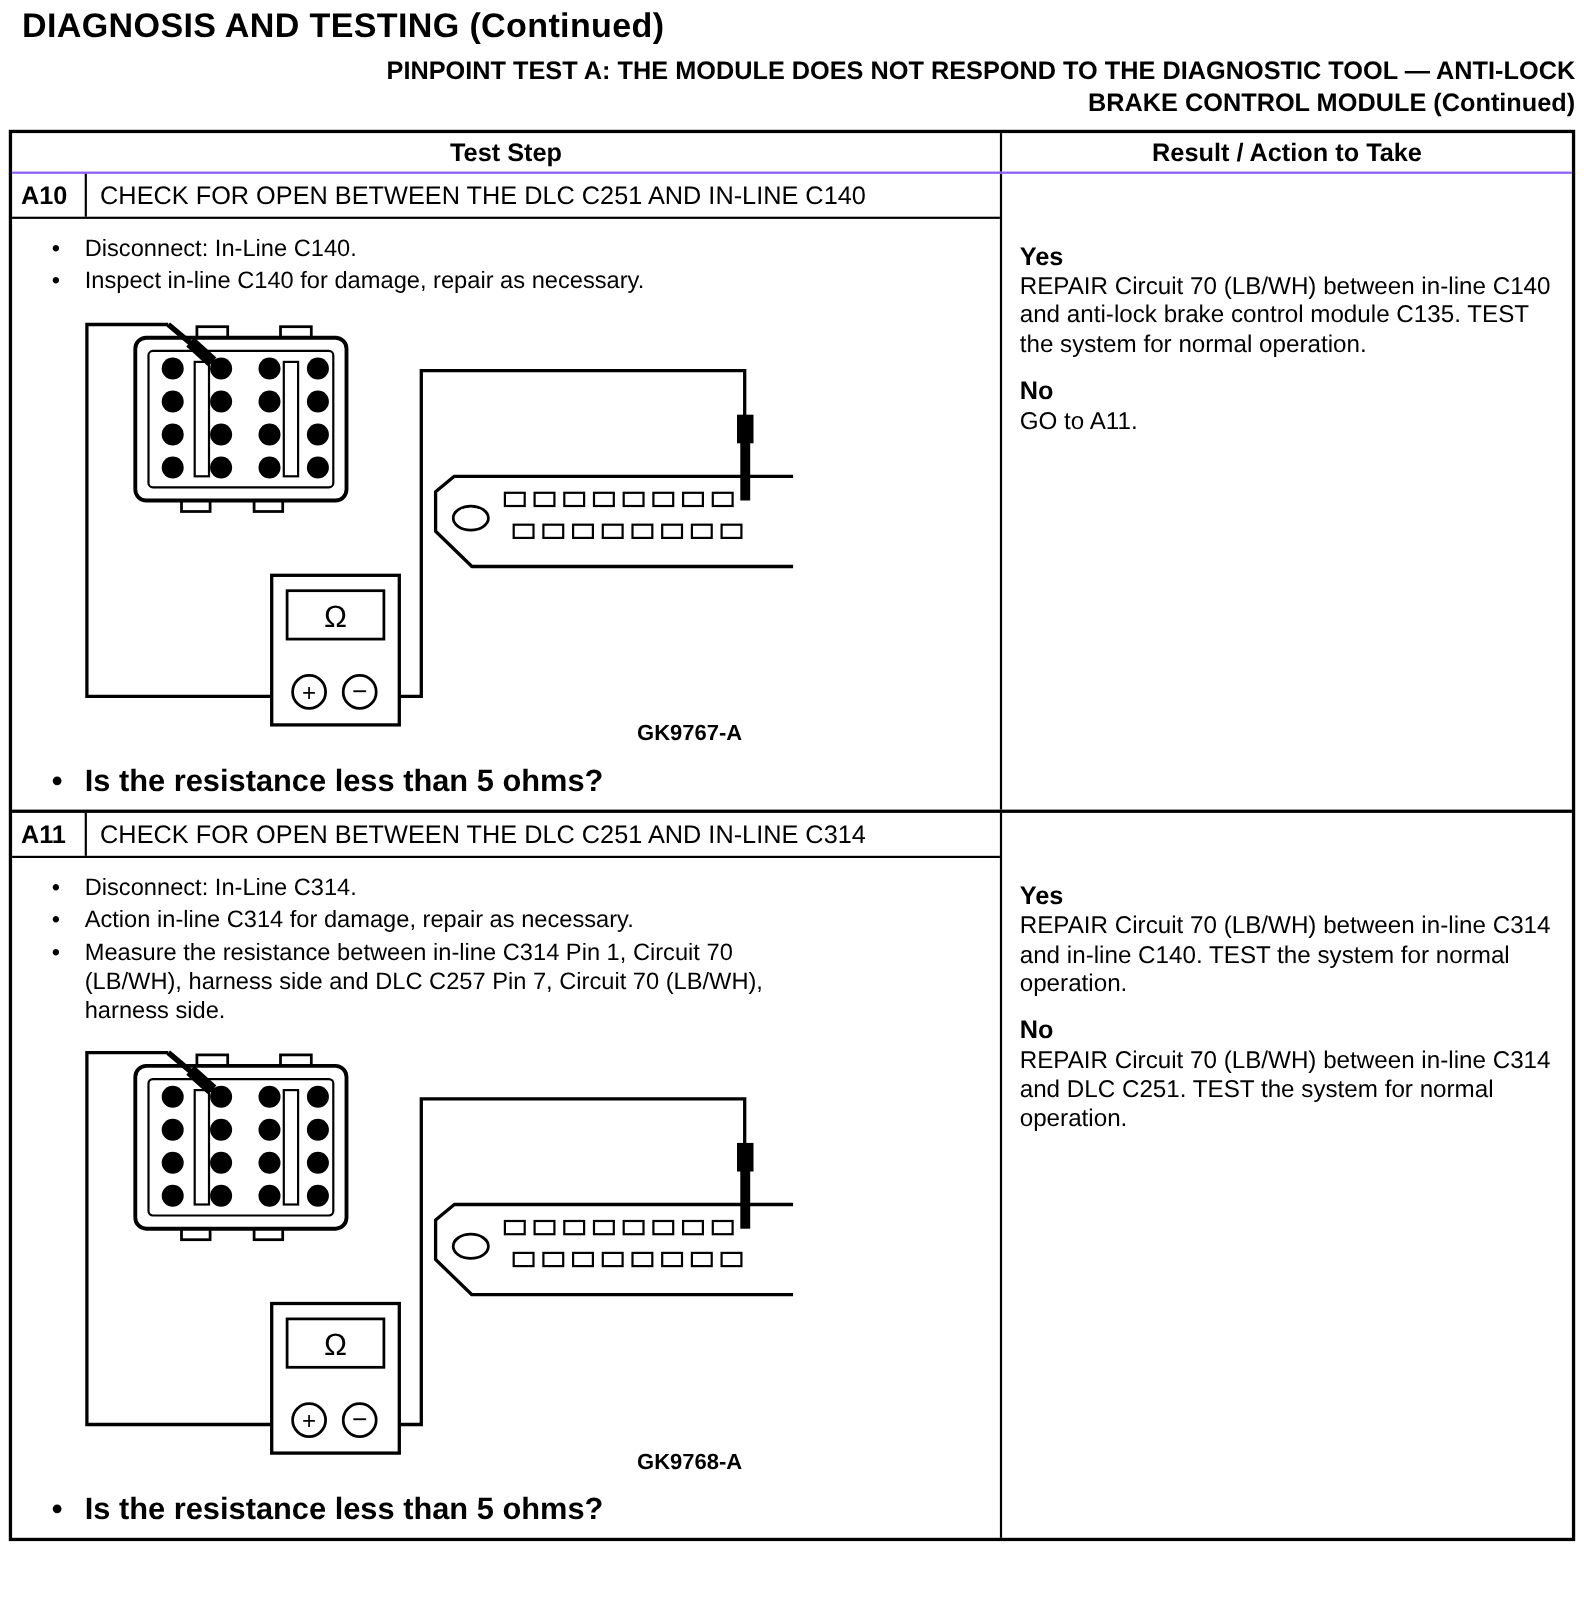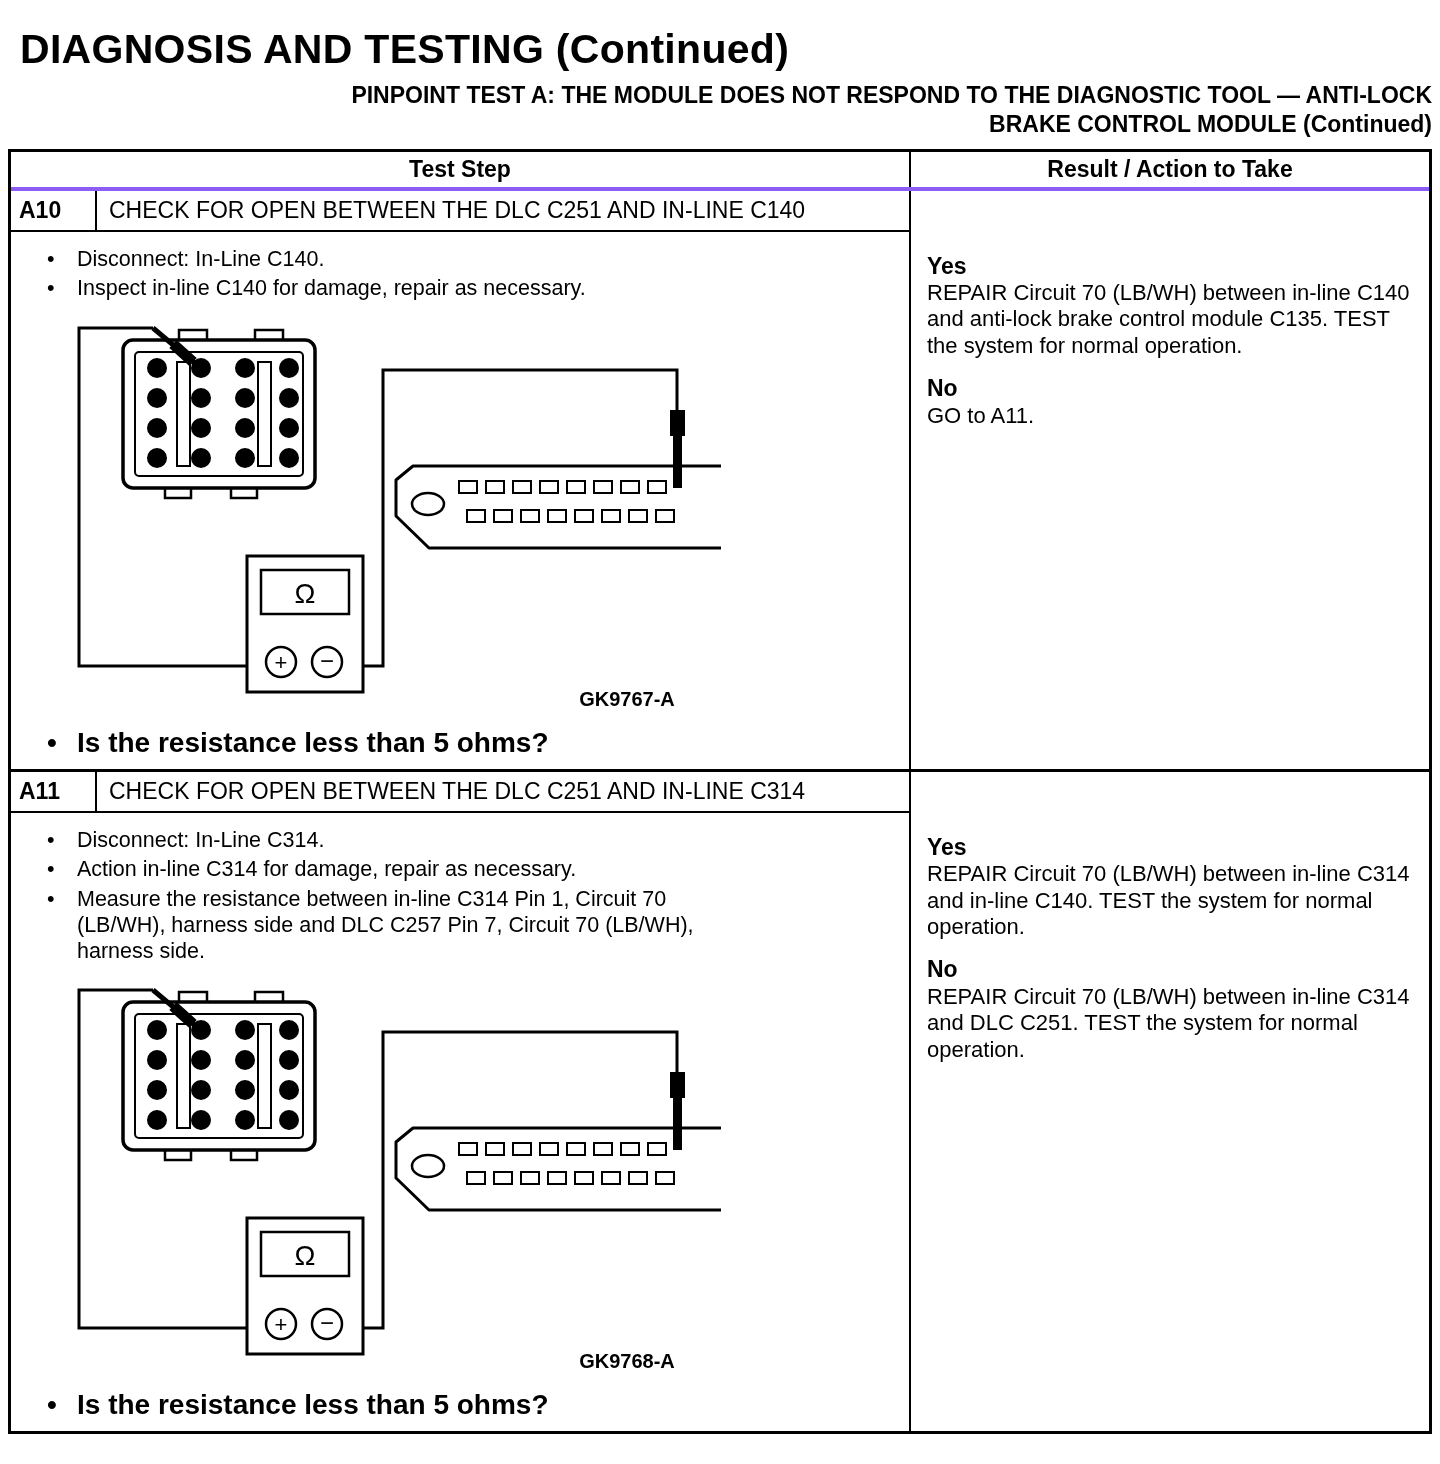--- a/index.html
+++ b/index.html
@@ -1,33 +1,33 @@
 <!DOCTYPE html>
 <html><head>
 <meta charset="utf-8">
 <style>
   html, body { margin: 0; padding: 0; background: #fff; color: #000; }
   body { width: 1440px; font-family: "Liberation Sans", sans-serif; }
   .page { padding: 6px 8px 14px 8px; box-sizing: border-box; }
 
-  .title { font-size: 41px; font-weight: bold; margin: 20px 0 8px 12px; letter-spacing: .3px; }
+  .title { font-size: 31px; font-weight: bold; margin: 0 0 8px 12px; letter-spacing: .3px; }
   .subtitle { text-align: right; font-weight: bold; font-size: 23px; line-height: 1.25; margin: 0 0 10px 0; }
 
   .pp-table { border: 3px solid #000; }
 
-  .thead { display: flex; border-bottom: 4px solid #8b5cf6; }
+  .thead { display: flex; border-bottom: 2px solid #8b5cf6; }
   .th { font-weight: bold; font-size: 23px; text-align: center; padding: 4px 0; box-sizing: border-box; }
   .th-left { width: 900px; border-right: 2px solid #000; }
   .th-right { flex: 1; }
 
   .row { display: flex; border-bottom: 3px solid #000; }
   .row:last-child { border-bottom: none; }
   .row-left { width: 900px; border-right: 2px solid #000; display: flex; flex-direction: column; box-sizing: border-box; }
   .row-head { display: flex; border-bottom: 2px solid #000; }
-  .row-id { width: 86px; border-right: 2px solid #000; font-weight: bold; font-size: 23px; padding: 6px 8px; box-sizing: border-box; }
+  .row-id { width: 68px; border-right: 2px solid #000; font-weight: bold; font-size: 23px; padding: 6px 8px; box-sizing: border-box; }
   .row-heading { font-weight: normal; font-size: 23px; padding: 6px 12px; line-height: 1.2; max-width: 730px; }
   .row-body { padding: 14px 10px 10px 22px; flex: 1; }
 
   .bullets { list-style: none; margin: 0; padding: 0; max-width: 700px; font-size: 21.5px; line-height: 1.22; }
   .bullets li { position: relative; padding-left: 44px; margin-bottom: 3px; }
   .bullets li::before { content: "\2022"; position: absolute; left: 14px; }
 
   .figure { display: block; margin: 16px 0 4px 28px; }
   svg text { font-family: "Liberation Sans", sans-serif; fill: #000; }
   .fig-label { font-weight: bold; font-size: 20px; }

